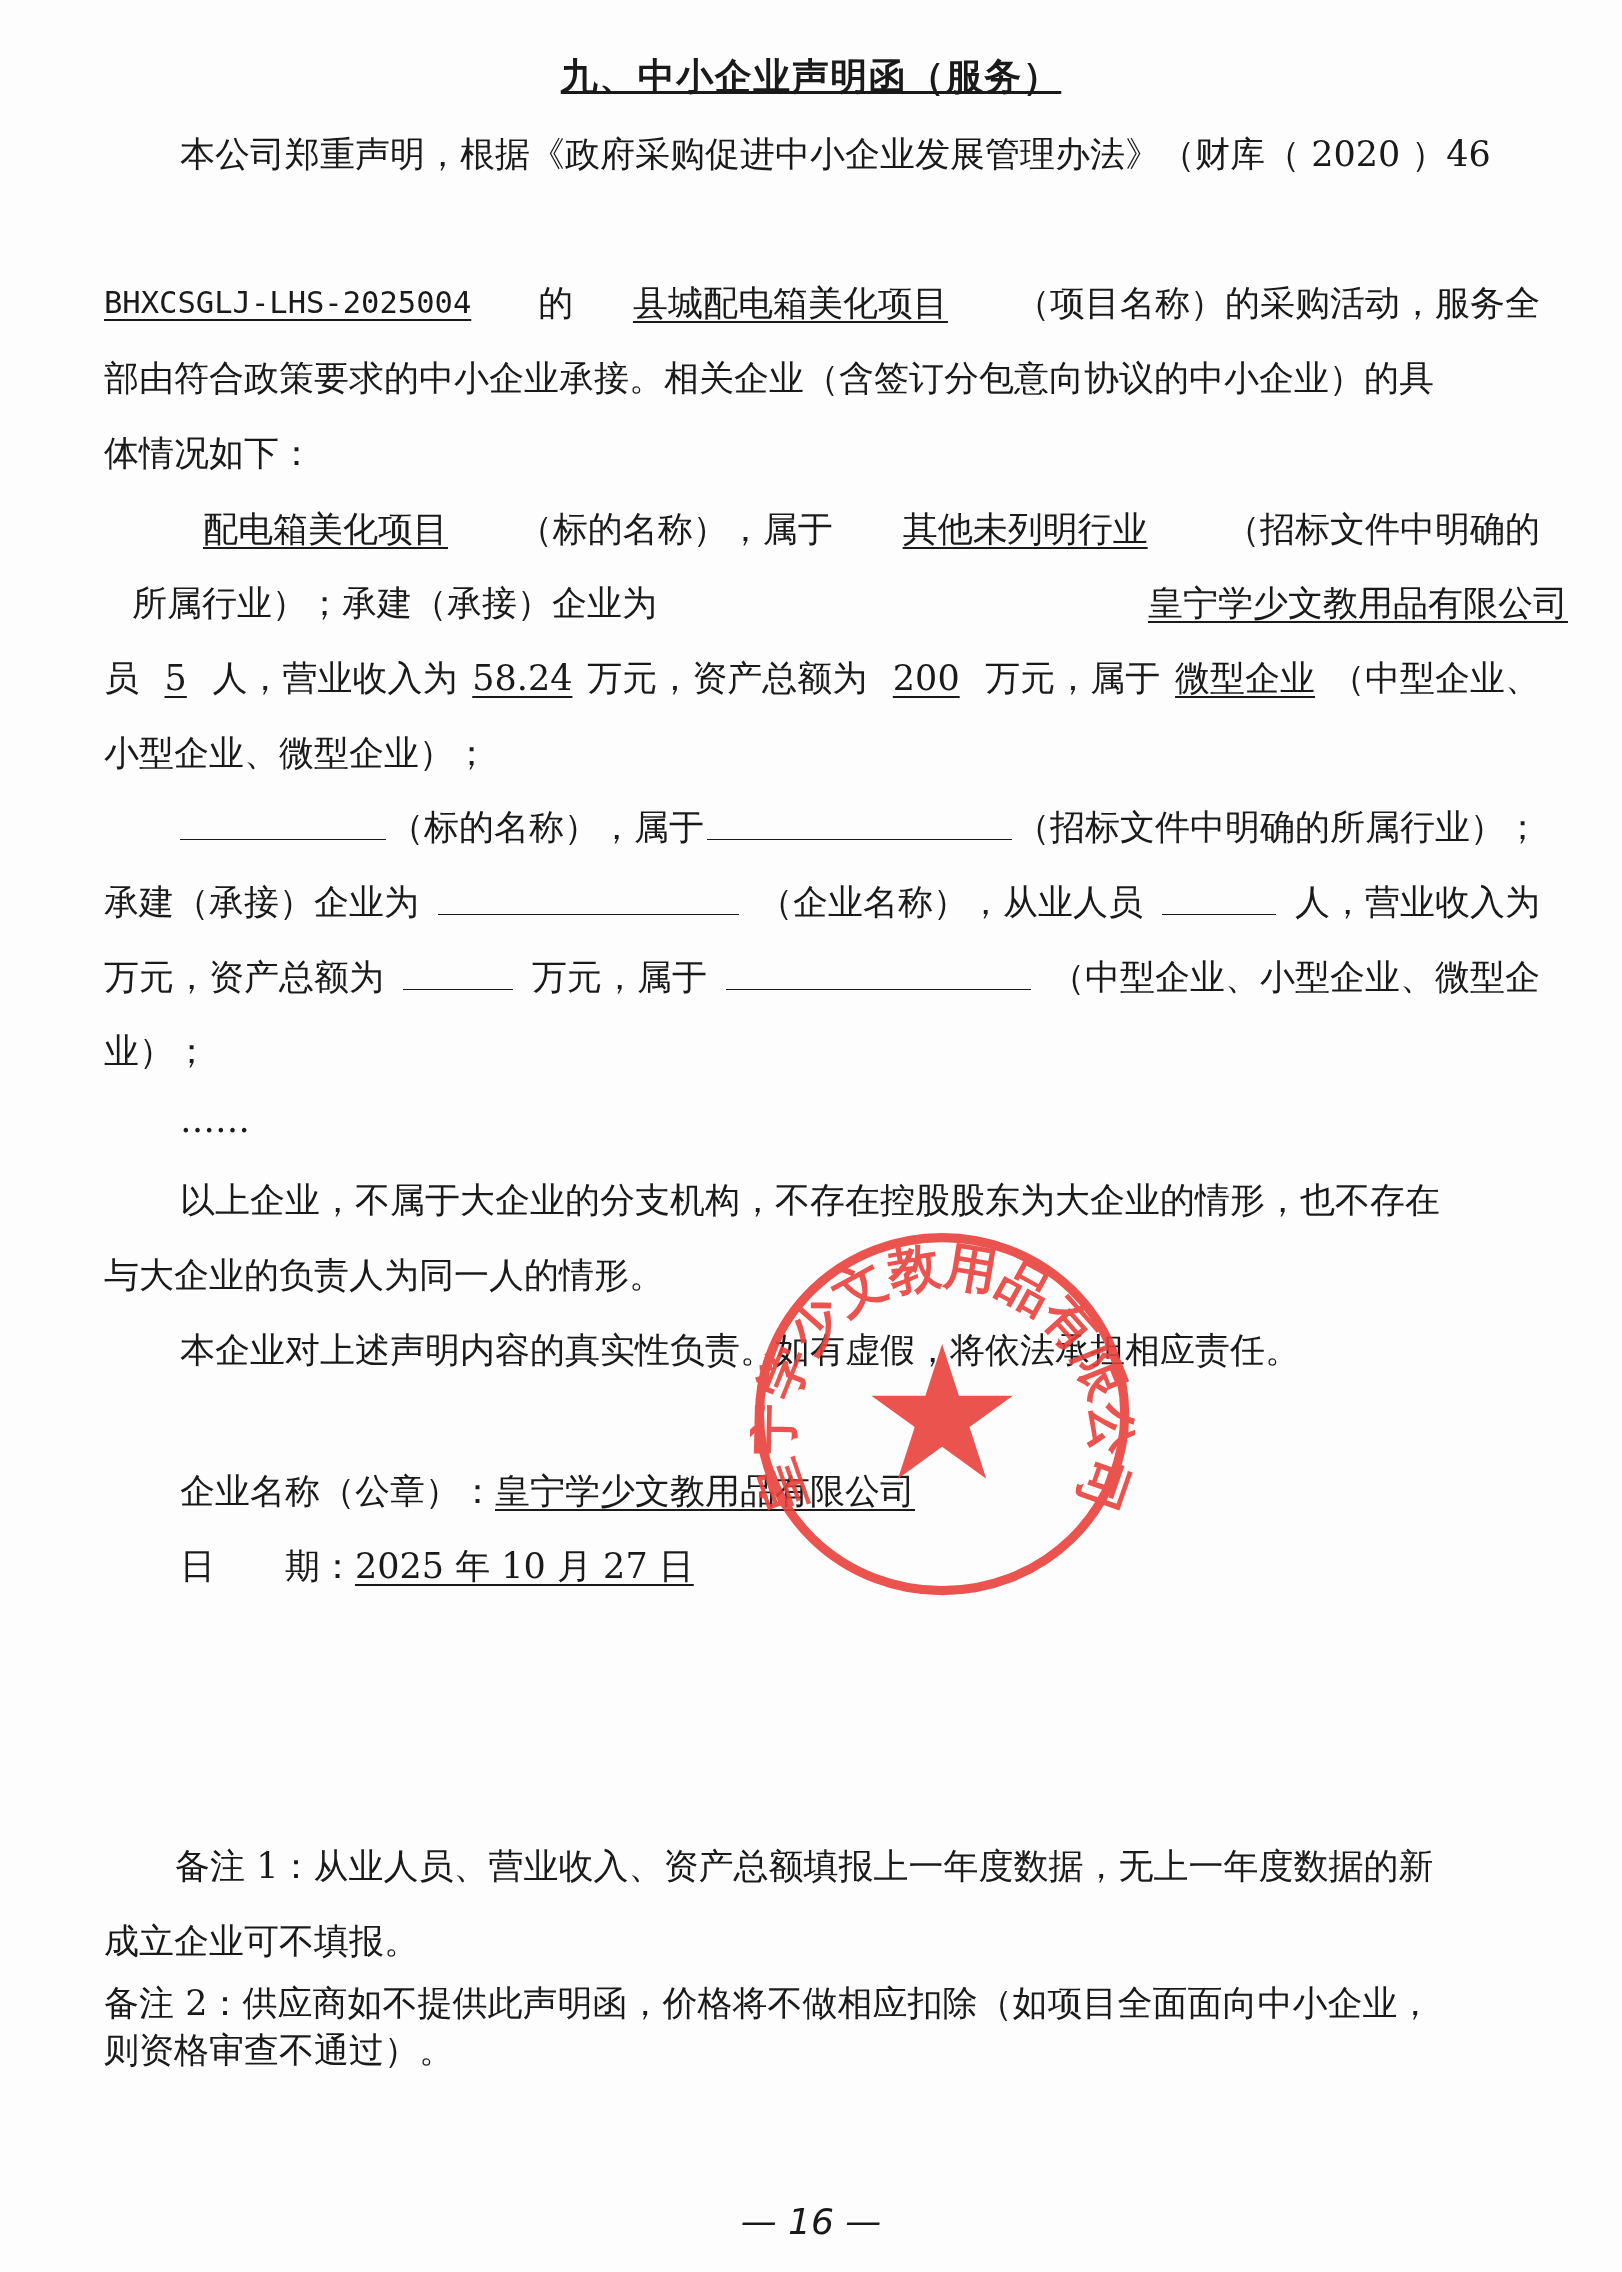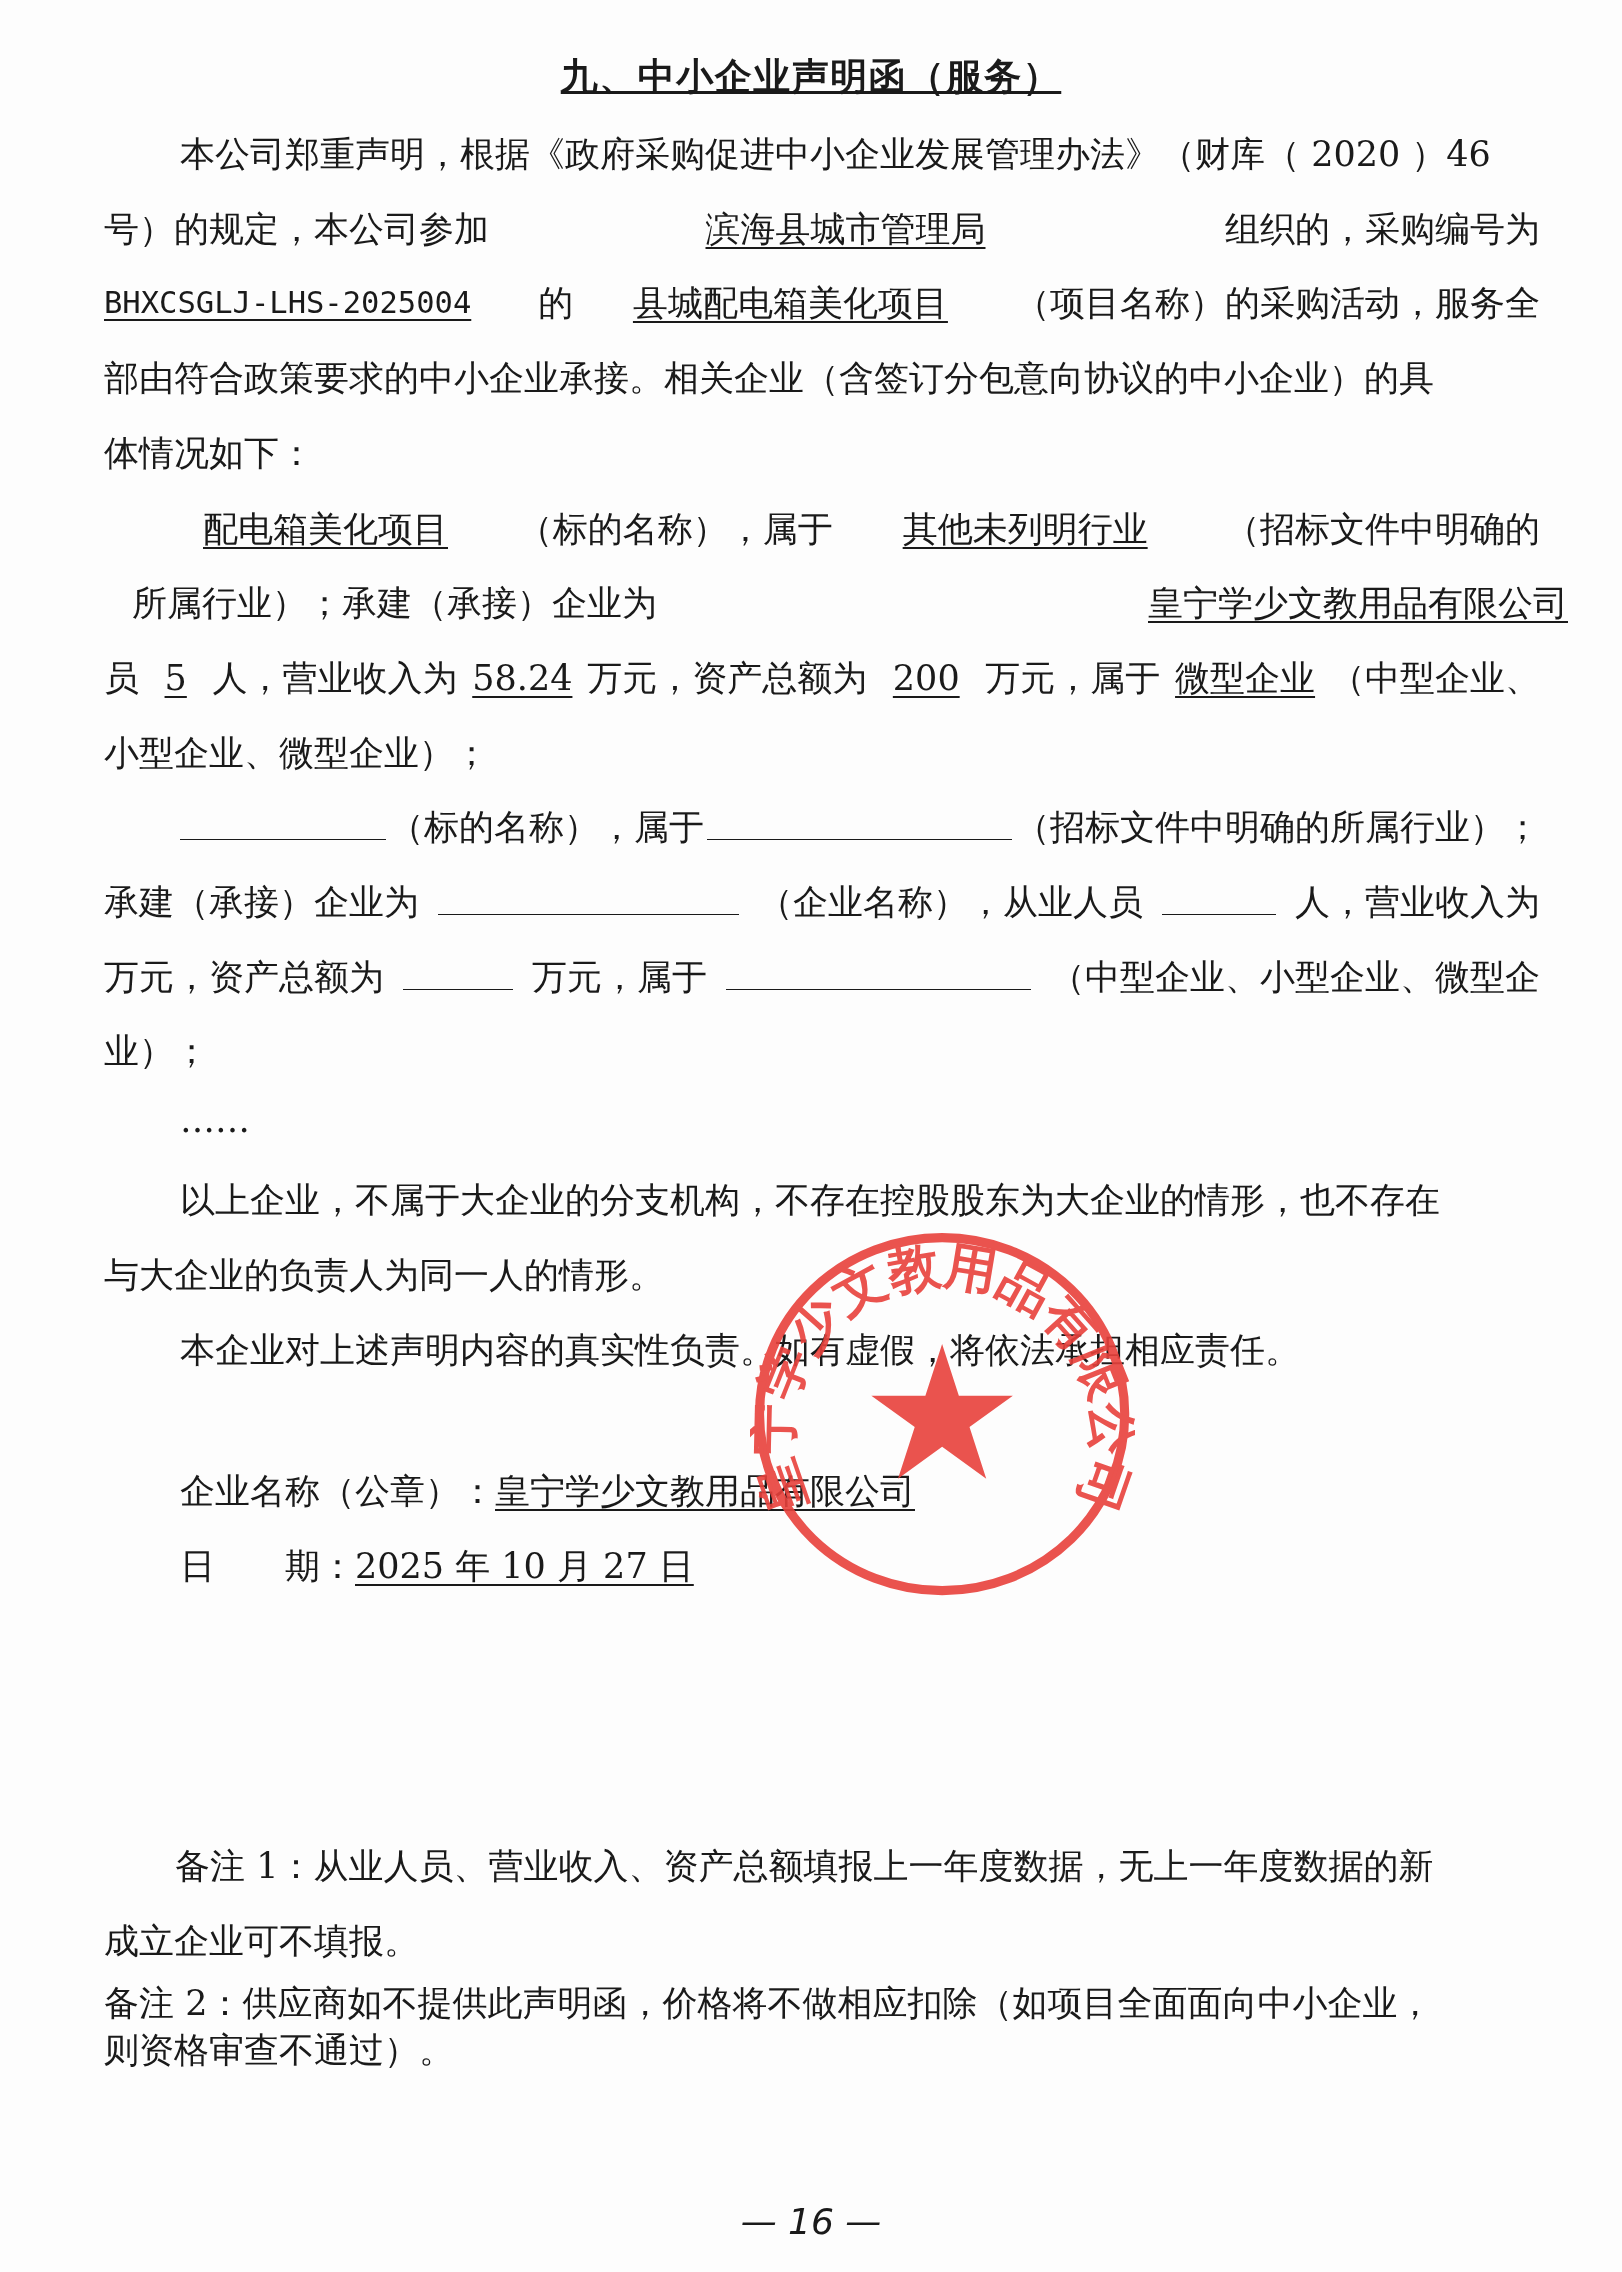--- a/index.html
+++ b/index.html
@@ -23,25 +23,20 @@
 </style>
 </head>
 <body>
 
 <div class="page">
 
   <div class="title">九、中小企业声明函（服务）</div>
 
   <div class="line indent" style="top:131px;">
     <span>本公司郑重声明，根据《政府采购促进中小企业发展管理办法》（财库（ 2020 ）46</span>
-  </div>
-  <div class="line" style="top:206px;">
-    <span>号）的规定，本公司参加</span>
-    <span class="u" style="padding:0 46px 0 23px;">滨海县城市管理局</span>
-    <span>组织的，采购编号为</span>
   </div>
   <div class="line" style="top:280px;">
     <span class="u mono" style="padding-right:30.5px;">BHXCSGLJ-LHS-2025004</span>
     <span>的</span>
     <span class="u" style="padding:0 30.5px 0 23px;text-align:right;">县城配电箱美化项目</span>
     <span>（项目名称）的采购活动，服务全</span>
   </div>
   <div class="line" style="top:355px;">
     <span>部由符合政策要求的中小企业承接。相关企业（含签订分包意向协议的中小企业）的具</span>
   </div>

